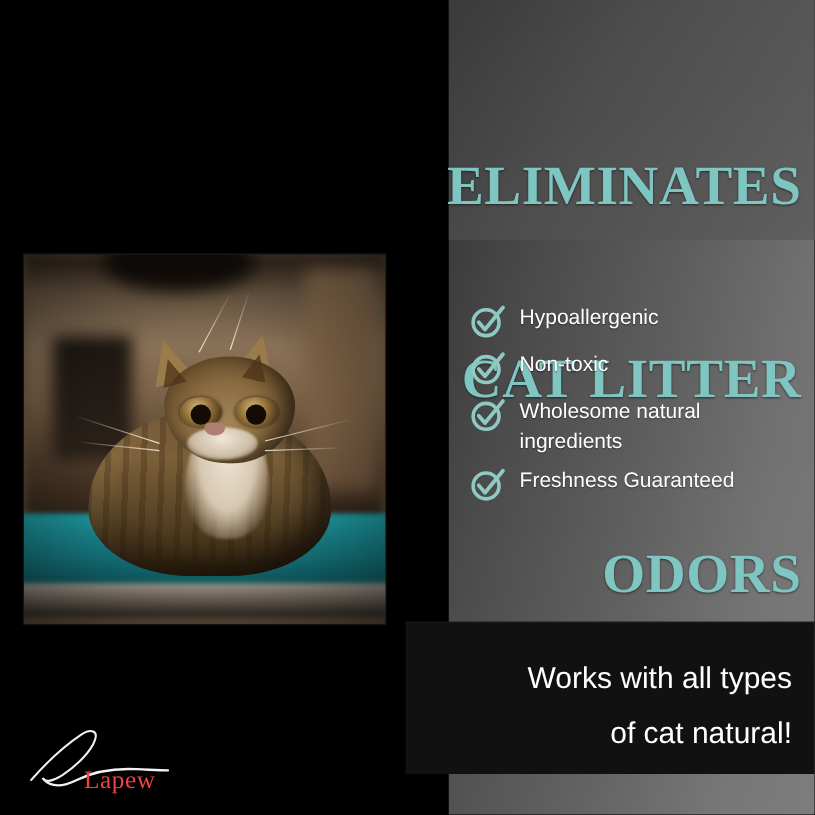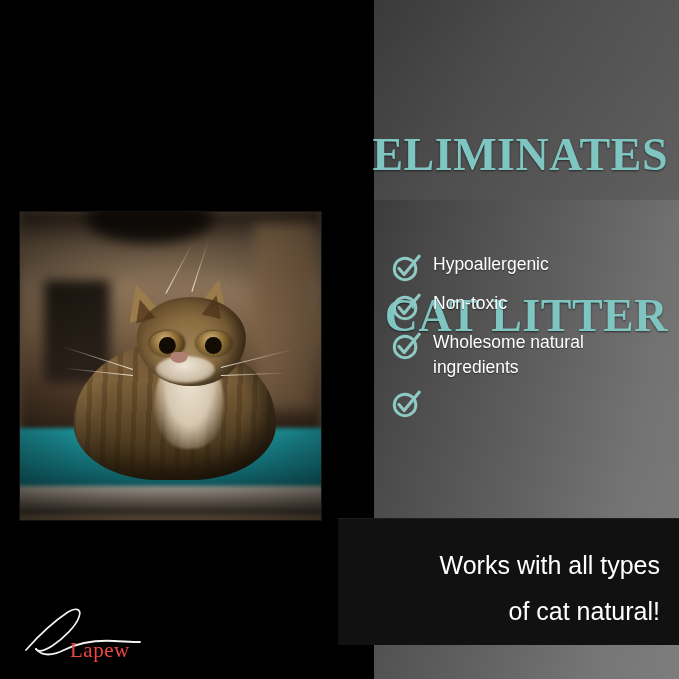--- a/index.html
+++ b/index.html
@@ -337,20 +337,21 @@
 <div id="canvas">
 
   <div class="bg-black"></div>
   <div class="bg-gray"></div>
   <div class="bg-gray-top"></div>
   <div class="bg-gray-wash"></div>
 
   <div class="headline">
     <span class="hl-line">ELIMINATES</span>
     <span class="hl-line">CAT LITTER</span>
+    <span class="hl-line">ODORS</span>
   </div>
 
   <div class="photo-frame">
     <div class="photo-bg"></div>
     <div class="photo-room"></div>
     <div class="room-door"></div>
     <div class="room-wall-r"></div>
     <div class="room-shadow-top"></div>
 
     <div class="litter-box"></div>
@@ -416,20 +417,21 @@
       <span class="feature-label">Wholesome natural ingredients</span>
     </div>
 
     <div class="feature-row">
       <span class="check-icon">
         <svg viewBox="0 0 32 32" width="30" height="30">
           <circle cx="15" cy="17" r="11.5" fill="none" stroke="#8fc9c4" stroke-width="3.2"></circle>
           <path d="M8.5 16.5 L14 23 L30 3.5" fill="none" stroke="#8fc9c4" stroke-width="3.4" stroke-linecap="round" stroke-linejoin="round"></path>
         </svg>
       </span>
+      <span class="feature-label">Freshness Guaranteed</span>
     </div>
 
   </div>
 
   <div class="banner">
     <div class="banner-text">
       <div>Works with all types</div>
       <div>of cat natural!</div>
     </div>
   </div>

